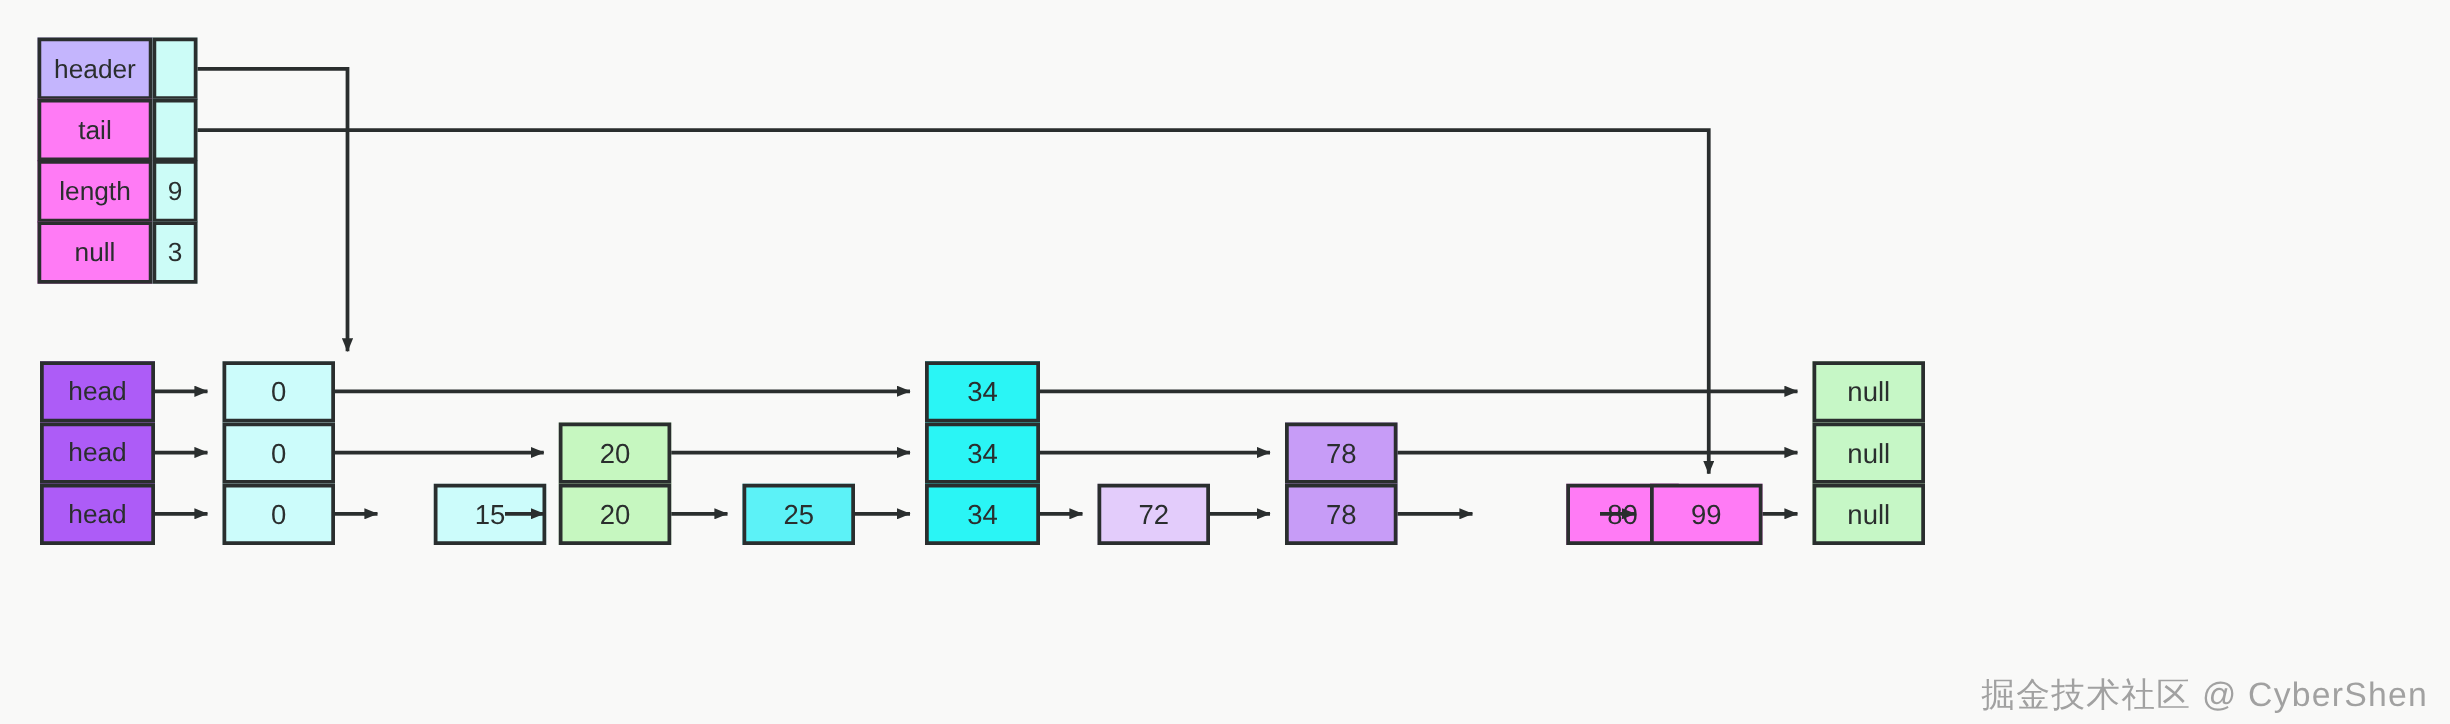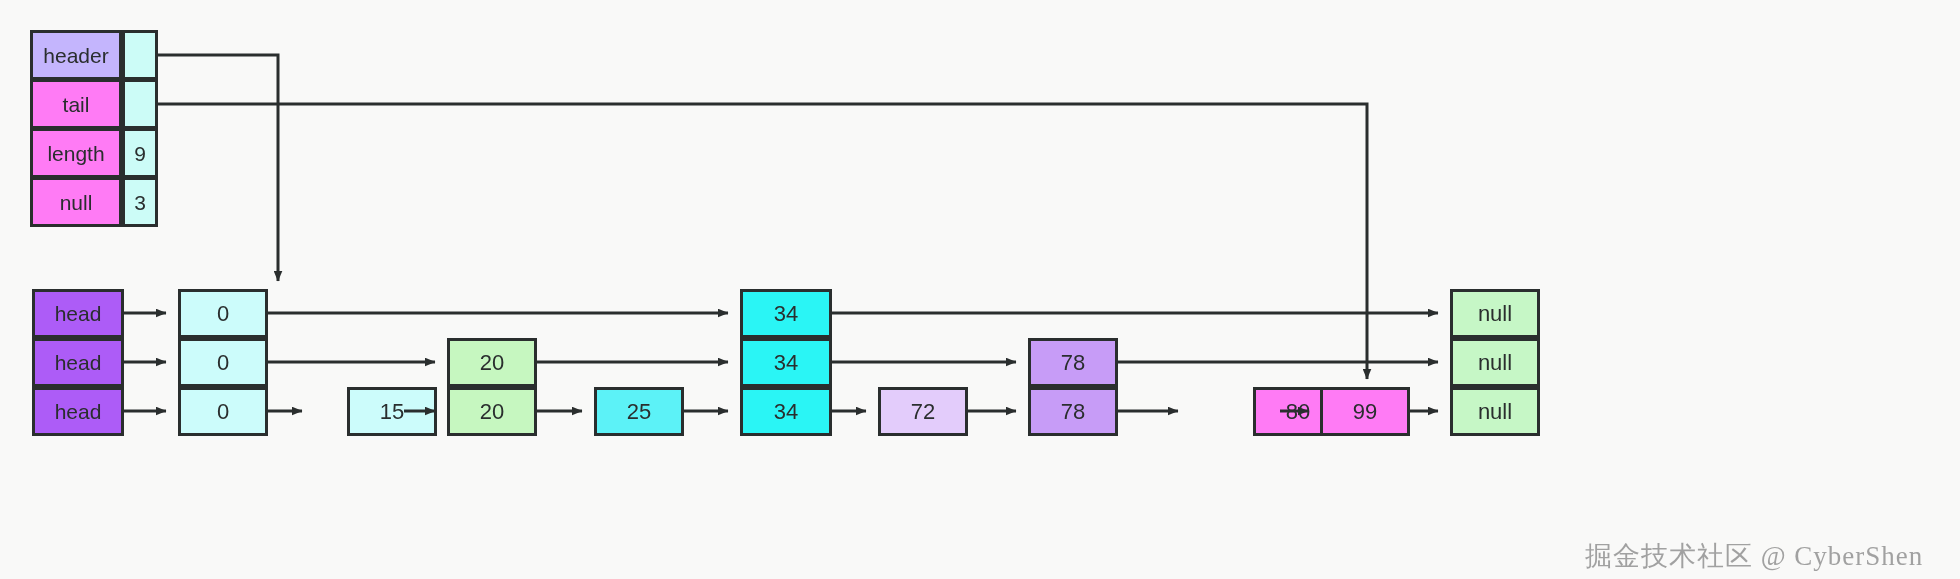--- a/index.html
+++ b/index.html
@@ -38,21 +38,21 @@
     font-family: "Liberation Sans", sans-serif;
     line-height: 1;
     white-space: nowrap;
   }
   .hdr-label { font-size: 21px; }
   .node-val  { font-size: 22px; }
   .watermark {
     position: absolute;
     color: rgba(90,90,90,0.55);
     font-size: 27px;
-    font-family: Liberation Serif, serif;
+    font-family: Liberation Sans, sans-serif;
     white-space: nowrap;
     letter-spacing: 1px;
     text-align: center;
   }
 </style>
 </head>
 <body>
 
 <div id="canvas">
 

